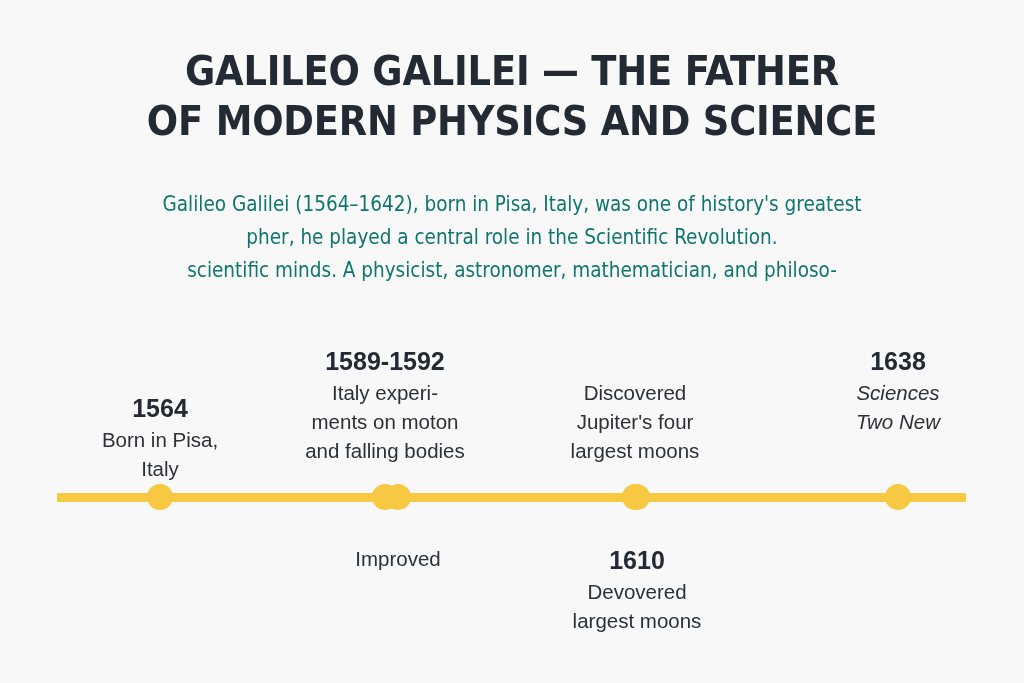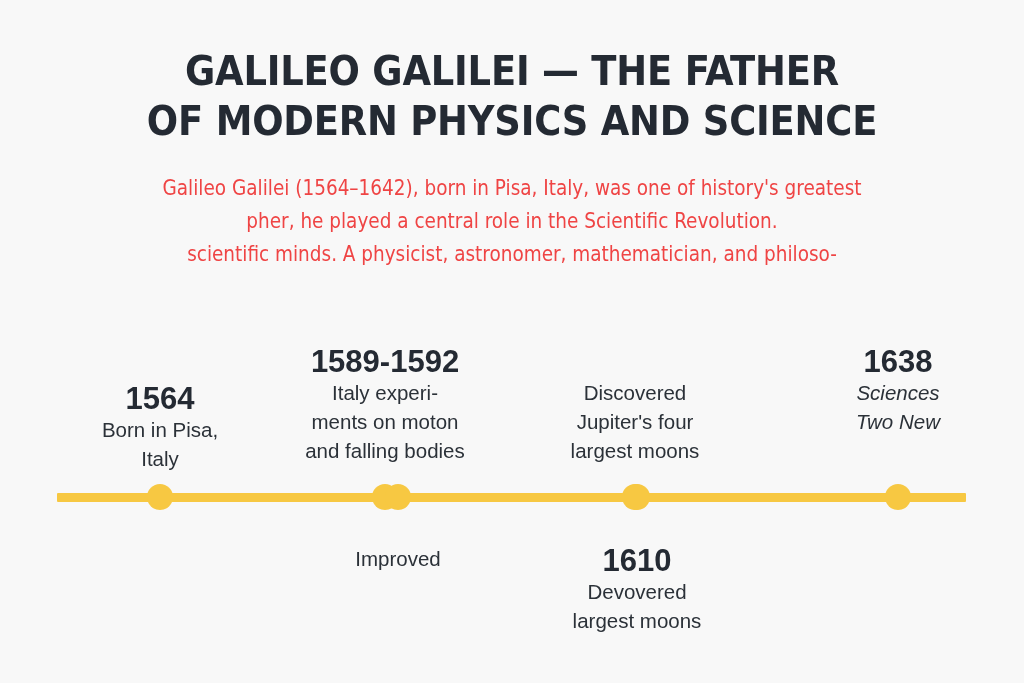--- a/index.html
+++ b/index.html
@@ -29,25 +29,25 @@
     font-weight:bold;
     font-size:41px;
     line-height:50px;
     letter-spacing:-0.2px;
     color:#242A33;
     text-transform:uppercase;
   }
   .title-line { display:block; white-space:nowrap; }
 
   .intro {
-    margin-top:26px;
+    margin-top:42px;
     font-family:"DejaVu Sans Condensed","Liberation Sans", sans-serif;
     font-size:20.5px;
     line-height:33px;
-    color:#ef4444;
+    color:#0f766e;
   }
   .intro-line { display:block; white-space:nowrap; }
 
   
   .timeline {
     position:absolute;
     left:0;
     top:0;
     width:1024px;
     height:683px;
@@ -79,21 +79,21 @@
     position:absolute;
     width:220px;
     text-align:center;
     pointer-events:auto;
   }
   .milestone.above { bottom:auto; }
 
   .year {
     font-family:"Liberation Sans", sans-serif;
     font-weight:bold;
-    font-size:31px;
+    font-size:25px;
     line-height:33px;
     color:#242A33;
   }
 
   .desc {
     font-family:"Liberation Sans", sans-serif;
     font-size:20.5px;
     line-height:29px;
     color:#2B3138;
   }
@@ -119,21 +119,21 @@
   <div class="axis-line"></div>
   <div id="dots-layer">
       <div class="dot" style="left: 147px;"></div>
       <div class="dot" style="left: 372px;"></div>
       <div class="dot" style="left: 622px;"></div>
       <div class="dot" style="left: 885px;"></div>
       <div class="dot" style="left: 385px;"></div>
       <div class="dot" style="left: 624px;"></div>
     </div>
   <div id="events-layer">
-      <div class="milestone above" style="left: 50px; top: 382px; visibility: visible;">
+      <div class="milestone above" style="left: 50px; top: 392px; visibility: visible;">
         <div class="year">1564</div>
         <div class="desc">
           <span class="desc-line">Born in Pisa,</span>
           <span class="desc-line">Italy</span>
         </div>
       </div>
       <div class="milestone above" style="left: 275px; top: 345px; visibility: visible;">
         <div class="year">1589-1592</div>
         <div class="desc">
           <span class="desc-line">Italy experi-</span>

